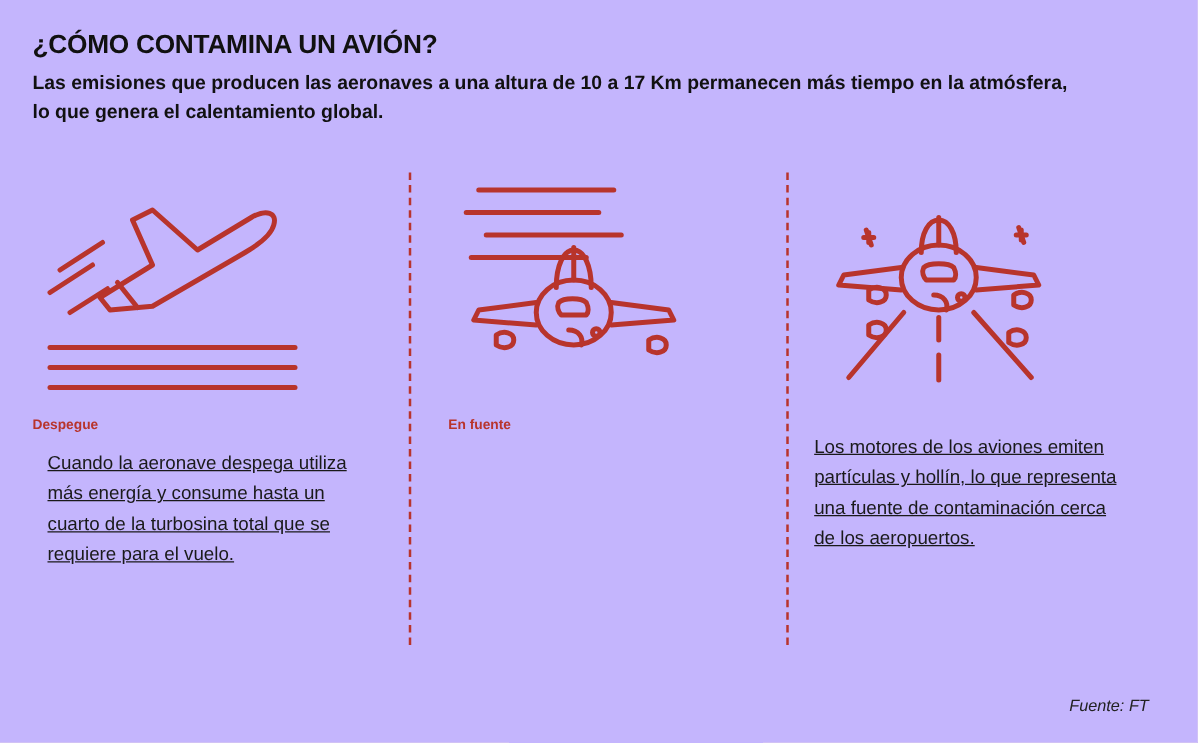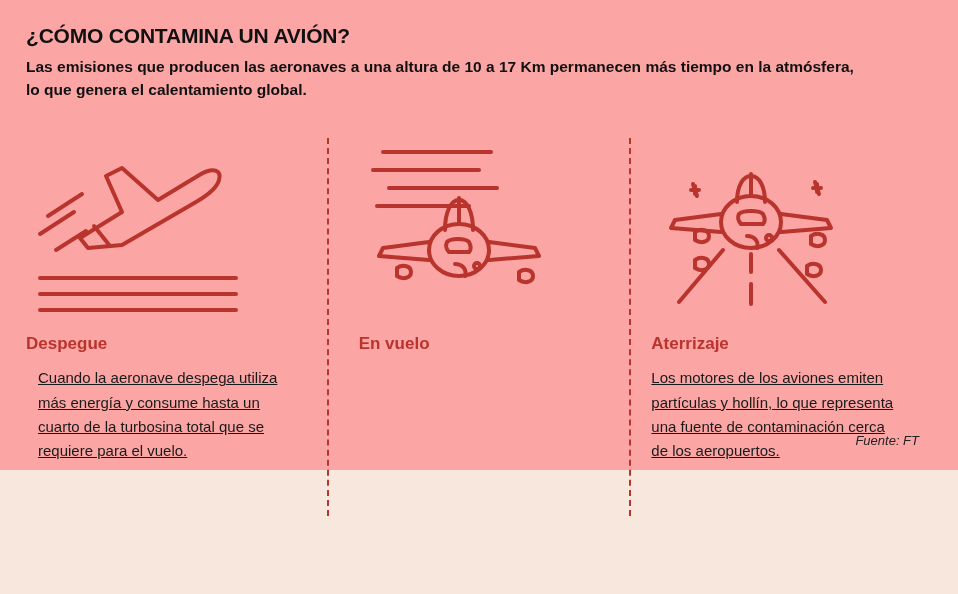--- a/index.html
+++ b/index.html
@@ -10,22 +10,22 @@
     width: 958px;
     height: 594px;
     background: #f7e7dc;
     font-family: "Liberation Sans", sans-serif;
     color: #1a1a1a;
     overflow: hidden;
   }
   .page {
     position: relative;
     width: 958px;
-    height: 470px;
-    background: #fca5a5;
+    height: 594px;
+    background: #c4b5fd;
     box-sizing: border-box;
   }
   .header {
     position: absolute;
     left: 26px;
     top: 24px;
     width: 880px;
   }
   .title {
     font-size: 21px;
@@ -66,21 +66,21 @@
     align-self: flex-start;
   }
   .art {
     height: 196px;
     position: relative;
   }
   .art svg {
     display: block;
   }
   .caption-title {
-    font-size: 17px;
+    font-size: 11px;
     font-weight: bold;
     color: #b8342c;
     margin: 0 0 3px 0;
     line-height: 1.2;
   }
   .caption-body {
     font-size: 15px;
     color: #1a1a1a;
     line-height: 1.62;
     margin: 12px;
@@ -144,21 +144,21 @@
           <ellipse cx="100" cy="112" rx="30" ry="26"></ellipse>
           <path d="M70 104 L24 110 L20 118 L70 122"></path>
           <path d="M130 104 L176 110 L180 118 L130 122"></path>
           <path d="M88 104 C92 100 106 100 110 104 C112 108 112 112 110 114 L90 114 C88 112 86 108 88 104 Z"></path>
           <path d="M96 126 C104 126 108 132 106 138"></path>
           <circle cx="118" cy="128" r="3"></circle>
           <path d="M38 130 C44 126 52 128 52 134 C52 140 44 142 38 138 Z"></path>
           <path d="M160 134 C166 130 174 132 174 138 C174 144 166 146 160 142 Z"></path>
         </svg>
       </div>
-      <h2 class="caption-title">En vuelo</h2>
+      <h2 class="caption-title">En fuente</h2>
     </div>
 
     <div class="col-sep"></div>
 
     <div class="col col3">
       <div class="art">
         <svg width="230" height="190" viewBox="0 0 230 190" fill="none" stroke="#b8342c" stroke-width="4" stroke-linecap="round" stroke-linejoin="round">
           <path d="M102 36 L102 58"></path>
           <path d="M88 64 C88 48 94 38 102 38 C110 38 116 48 116 64"></path>
           <ellipse cx="102" cy="84" rx="30" ry="26"></ellipse>
@@ -172,21 +172,20 @@
           <path d="M46 122 C52 118 60 120 60 126 C60 132 52 134 46 130 Z"></path>
           <path d="M158 128 C164 124 172 126 172 132 C172 138 164 140 158 136 Z"></path>
           <path d="M74 112 L30 164"></path>
           <path d="M130 112 L176 164"></path>
           <path d="M102 116 L102 134"></path>
           <path d="M102 146 L102 166"></path>
           <path d="M46 48 L46 56 M42 52 L50 52 M44 46 L48 58"></path>
           <path d="M168 46 L168 54 M164 50 L172 50 M166 44 L170 56"></path>
         </svg>
       </div>
-      <h2 class="caption-title">Aterrizaje</h2>
       <p class="caption-body">Los motores de los aviones emiten partículas y hollín, lo que representa una fuente de contaminación cerca de los aeropuertos.</p>
     </div>
 
   </div>
 
   <div class="source">Fuente: FT</div>
 
 </div>
 
 </body></html>

